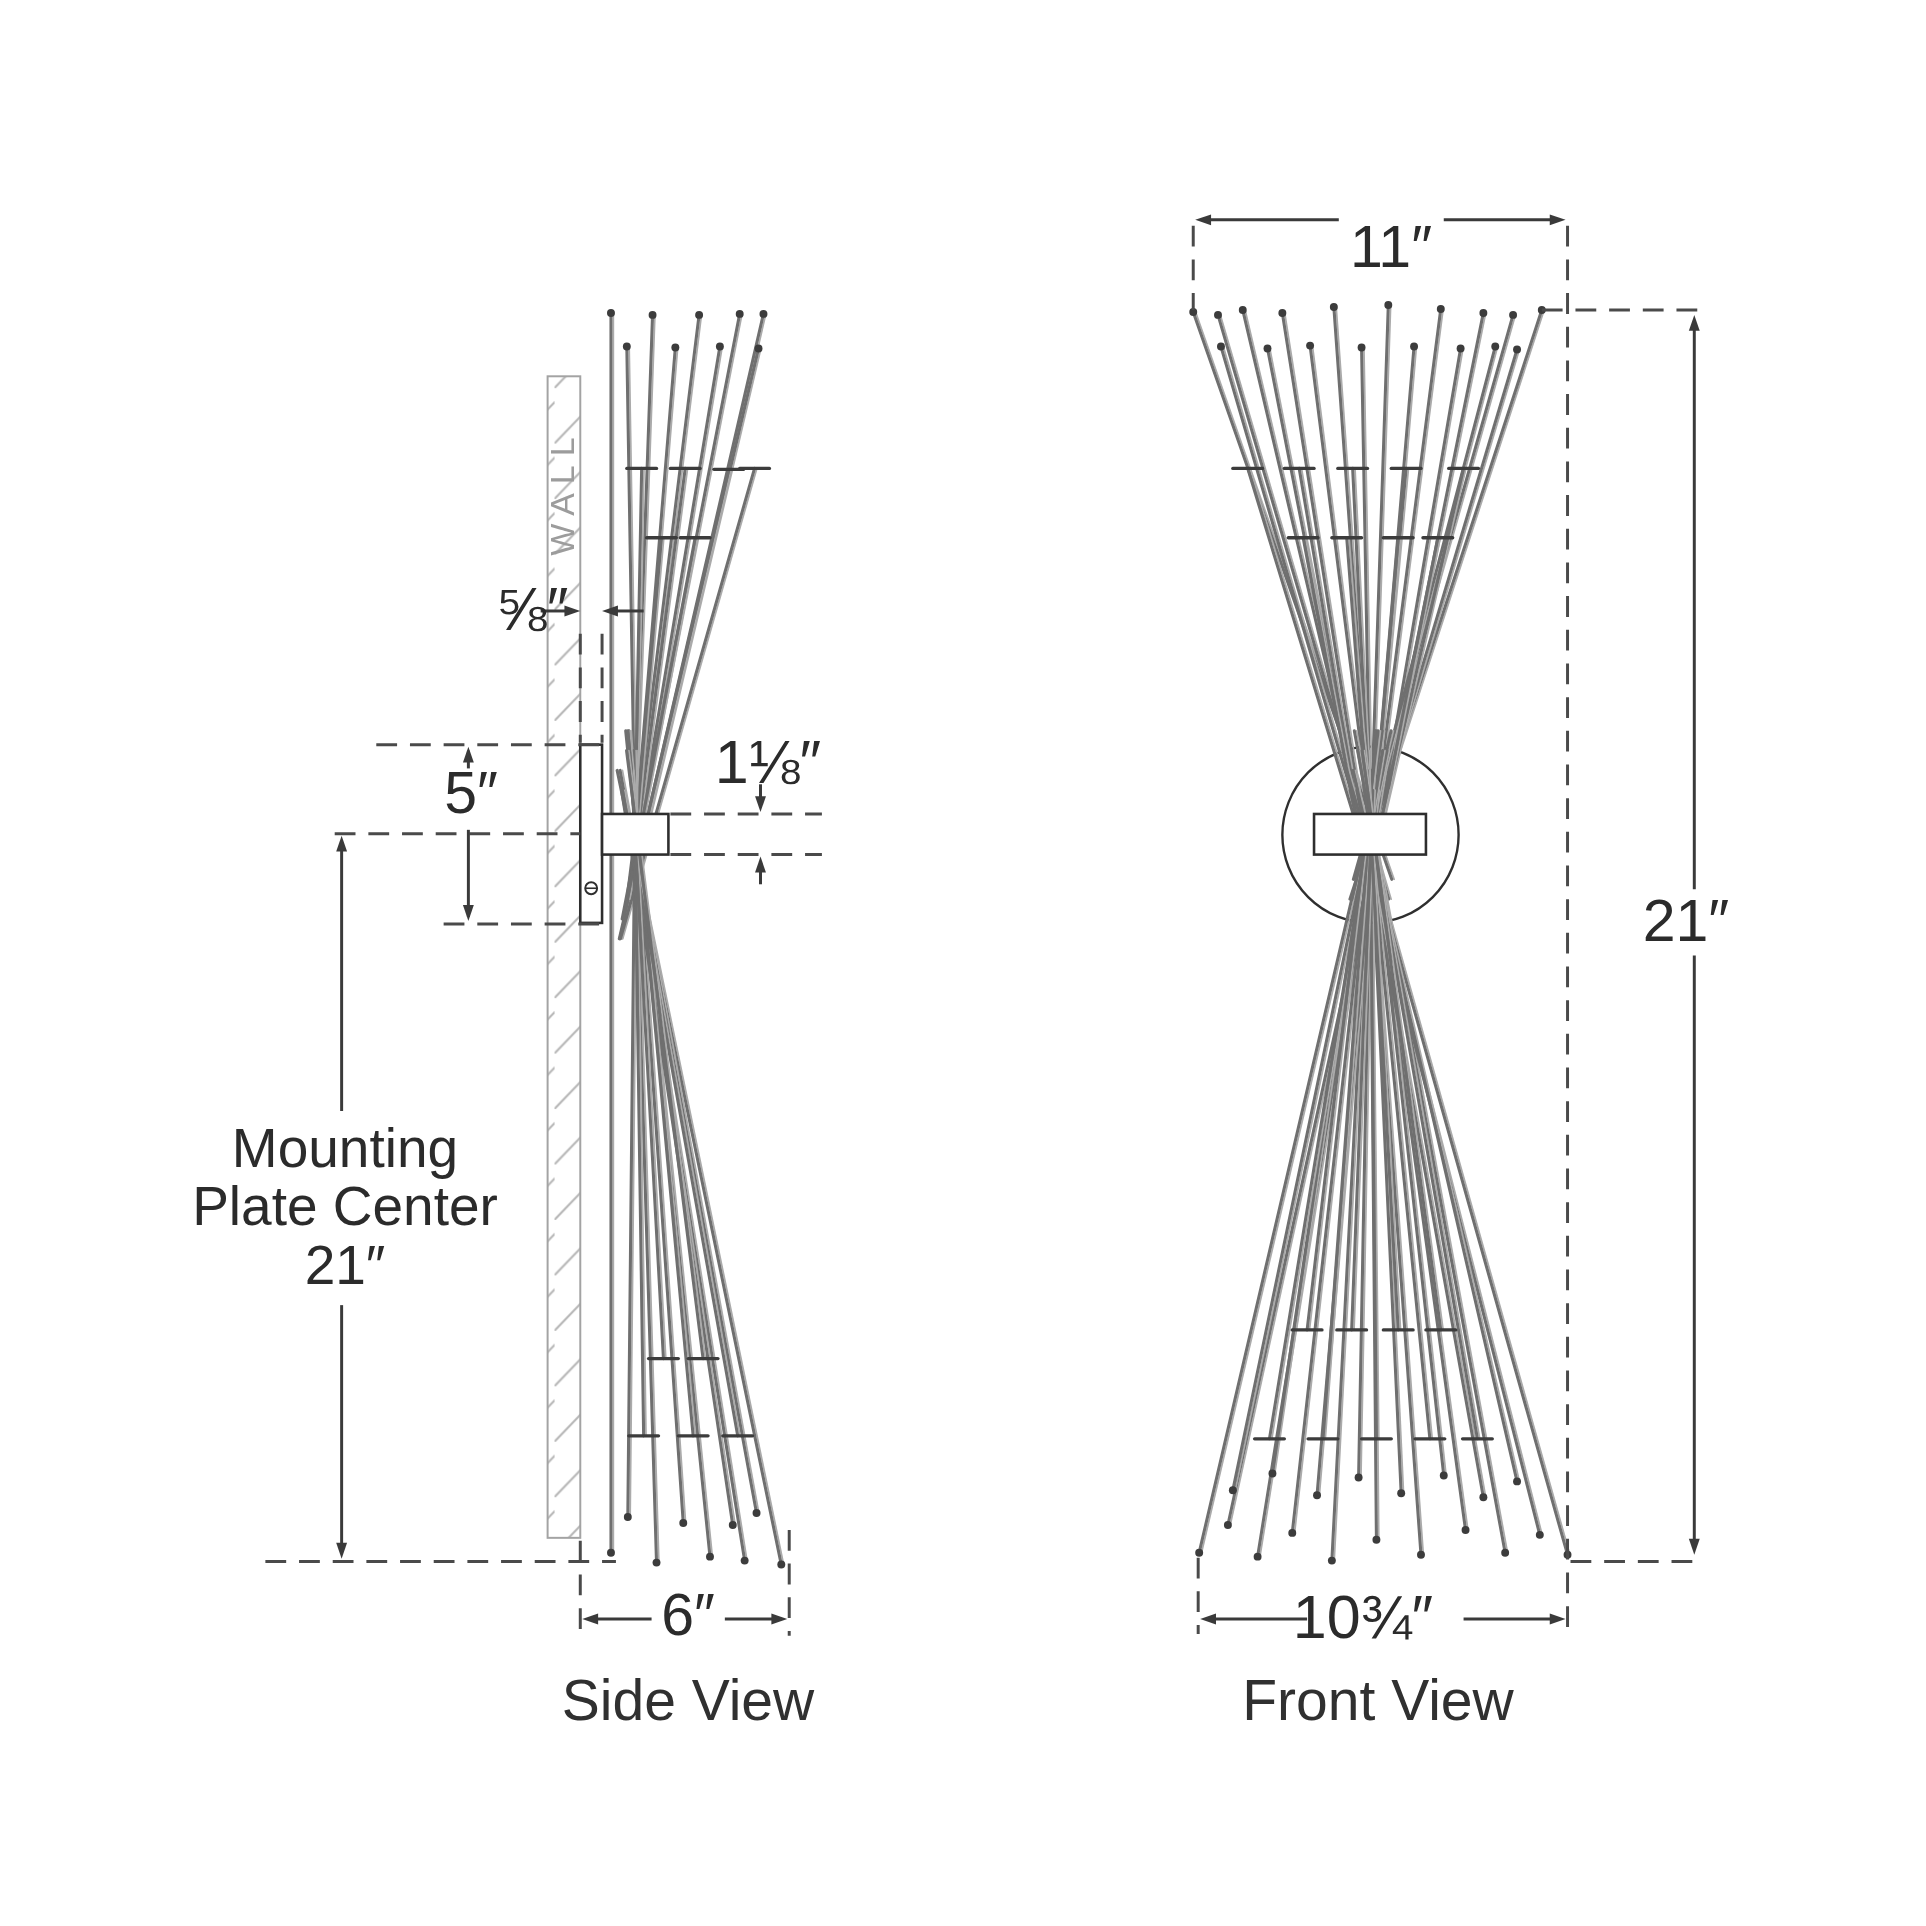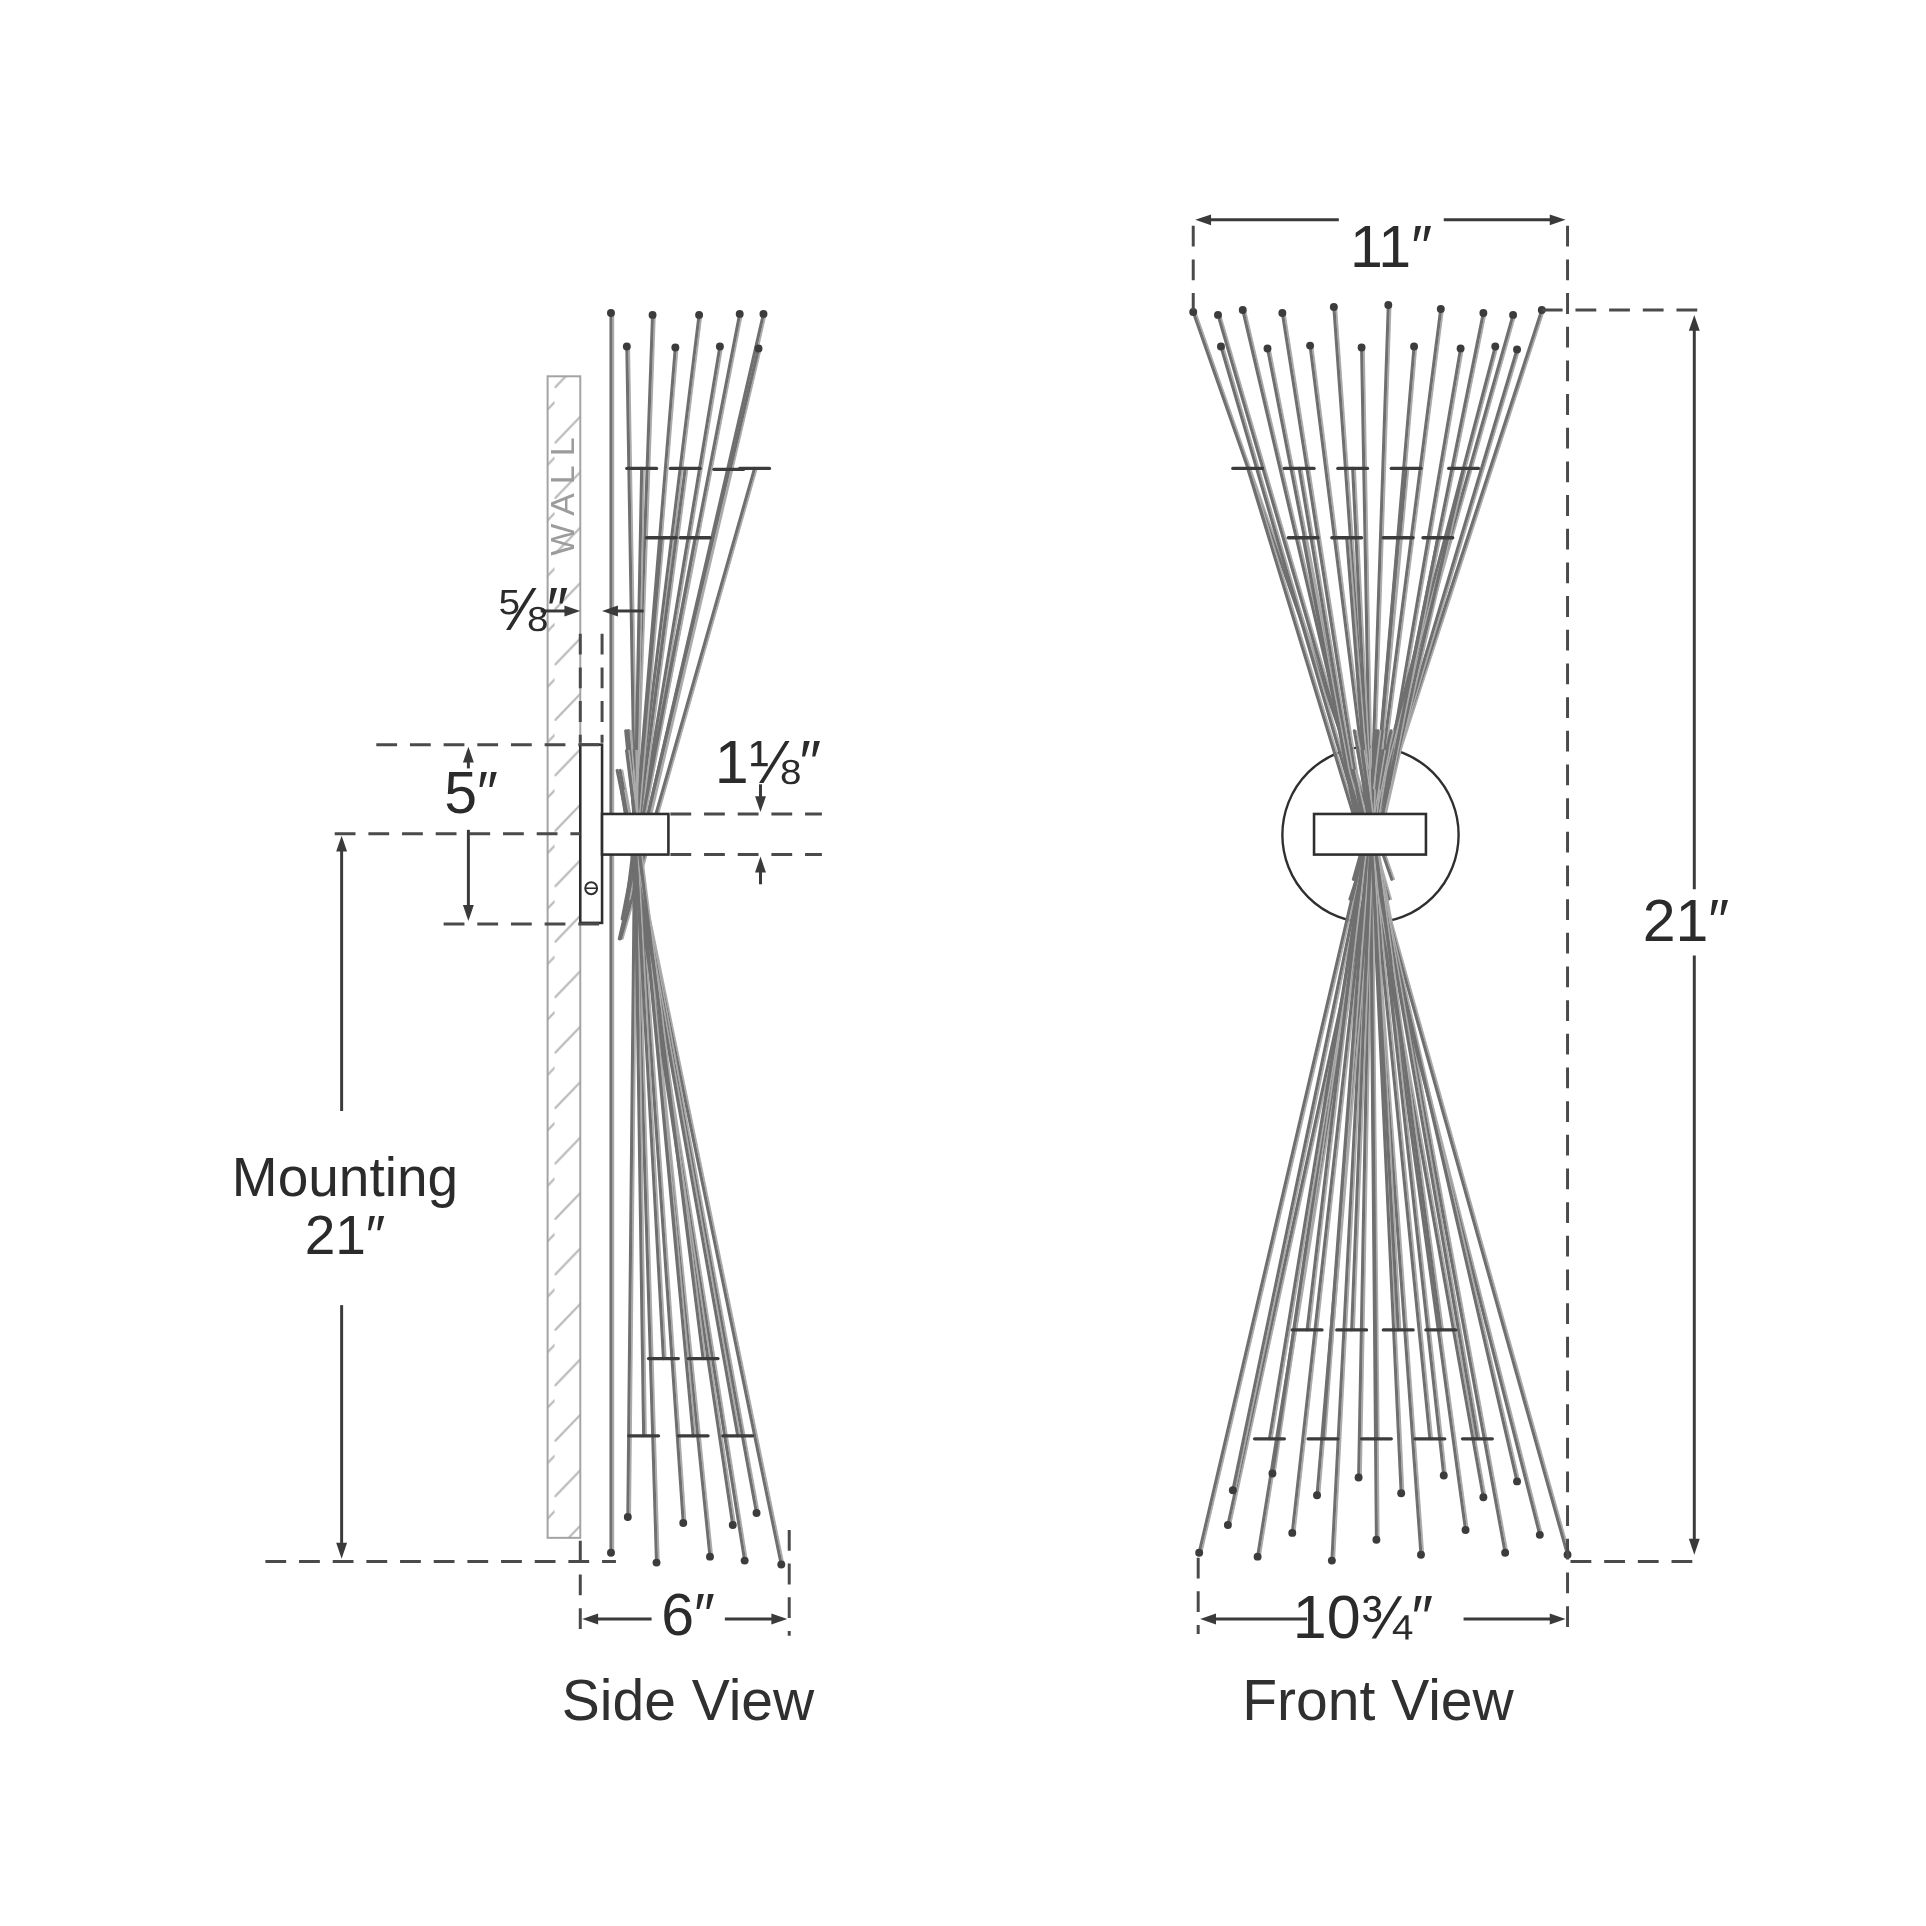--- a/index.html
+++ b/index.html
@@ -381,20 +381,21 @@
   <div class="lbl wall-label" style="left:563px; top:492px;">WALL</div>
 
   <div class="lbl dim-text-frac" style="left:532px; top:609px;">⅝″</div>
 
   <div class="lbl dim-text" style="left:471px; top:794px;">5″</div>
 
   <div class="lbl dim-text-frac" style="left:768px; top:762px;">1⅛″</div>
 
   <div class="lbl mounting-label" style="left:345px; top:1206px;">
     <div>Mounting</div>
+    <div>Plate Center</div>
     <div>21″</div>
   </div>
 
   <div class="lbl dim-text" style="left:688px; top:1616px;">6″</div>
 
   <div class="lbl view-label" style="left:688px; top:1701px;">Side View</div>
 
   <div class="lbl dim-text" style="left:1391px; top:219px;margin-top:29px;">11″</div>
 
   <div class="lbl dim-text" style="left:1686px; top:922px;">21″</div>

